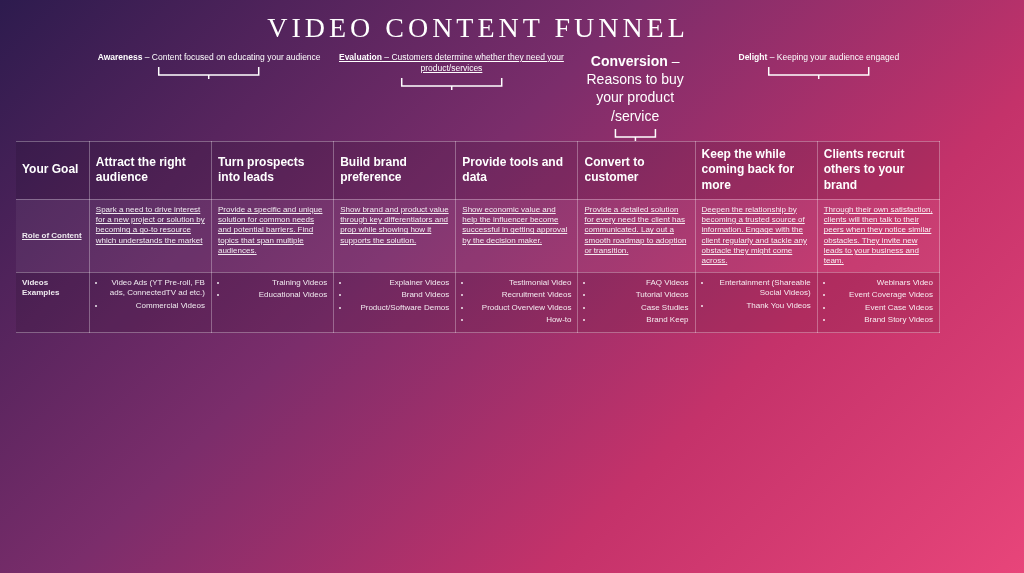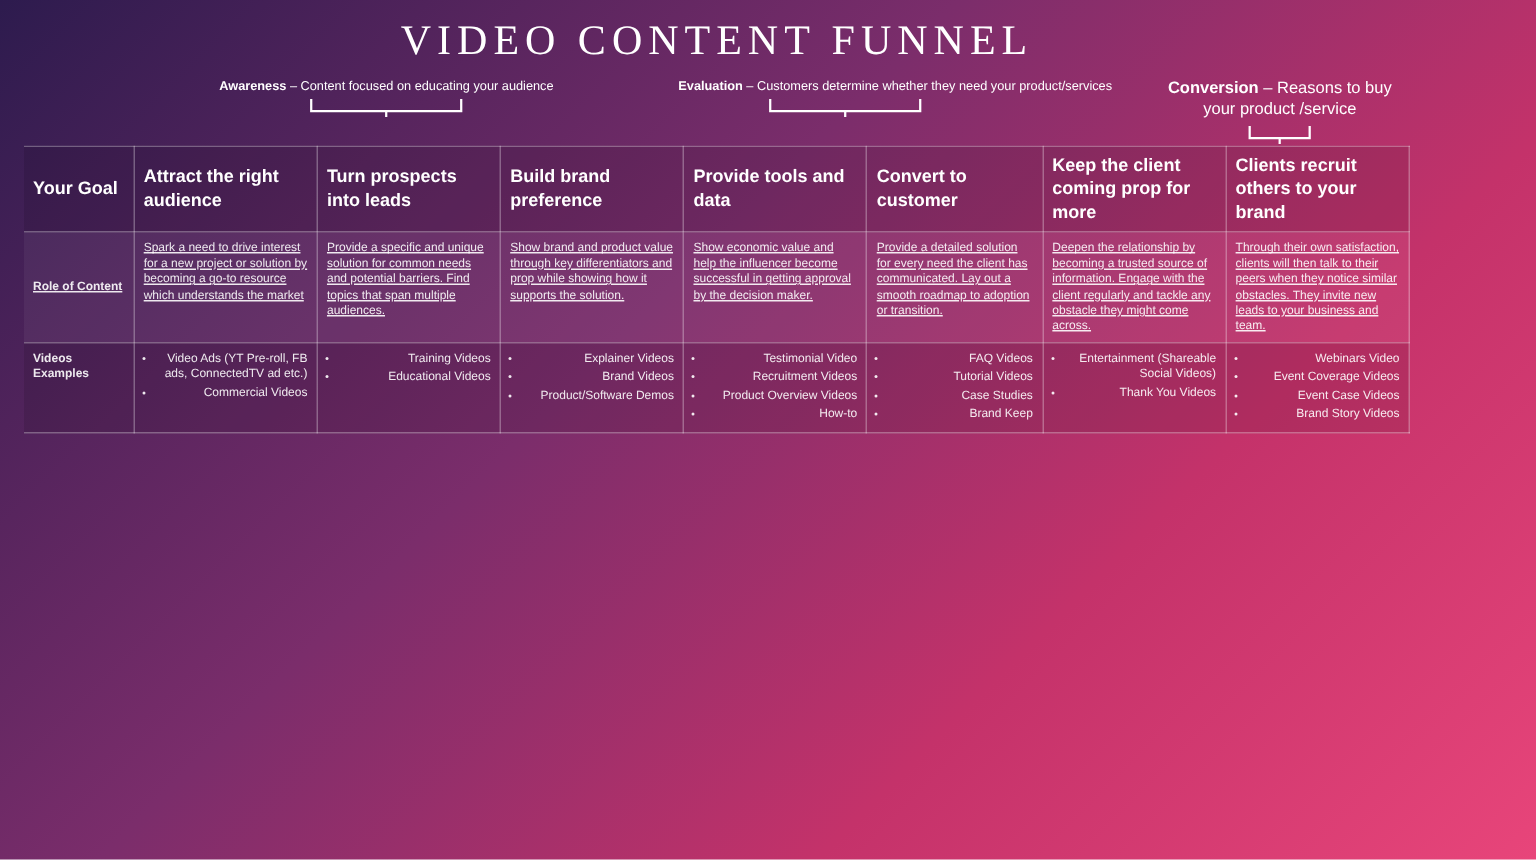--- a/index.html
+++ b/index.html
@@ -120,44 +120,55 @@
         <strong>Awareness</strong> – Content focused on educating your audience
       </div>
       <div style="width:80%; height:12px; position:relative; margin-top:2px;">
         <svg width="100%" height="12" viewBox="0 0 100 12">
           <polyline points="0,0 0,8 100,8 100,0" fill="none" stroke="white" stroke-width="1.5"></polyline>
           <line x1="50" y1="8" x2="50" y2="12" stroke="white" stroke-width="1.5"></line>
         </svg>
       </div>
     </div>
 
-    <div style="flex:2; display:flex; flex-direction:column; padding:0 4px;">
+    <div style="flex:2; display:flex; flex-direction:column; align-items:center; padding:0 4px;text-decoration:underline;">
       <div style="font-size:8.5px; color:white; text-align:center; line-height:1.3;">
         <strong>Evaluation</strong> – Customers determine whether they need your product/services
       </div>
       <div style="width:80%; height:12px; position:relative; margin-top:2px;">
         <svg width="100%" height="12" viewBox="0 0 100 12">
           <polyline points="0,0 0,8 100,8 100,0" fill="none" stroke="white" stroke-width="1.5"></polyline>
           <line x1="50" y1="8" x2="50" y2="12" stroke="white" stroke-width="1.5"></line>
         </svg>
       </div>
     </div>
 
     <div style="flex:1; display:flex; flex-direction:column; align-items:center; padding:0 4px;">
-      <div style="font-size:11px; color:white; text-align:center; line-height:1.3;">
+      <div style="font-size:14px; color:white; text-align:center; line-height:1.3;">
         <strong>Conversion</strong> – Reasons to buy your product /service
       </div>
       <div style="width:40%; height:12px; position:relative; margin-top:2px;">
         <svg width="100%" height="12" viewBox="0 0 40 12">
           <polyline points="0,0 0,8 40,8 40,0" fill="none" stroke="white" stroke-width="1.5"></polyline>
           <line x1="20" y1="8" x2="20" y2="12" stroke="white" stroke-width="1.5"></line>
         </svg>
       </div>
     </div>
 
+    <div style="flex:2; display:flex; flex-direction:column; align-items:center; padding:0 4px;">
+      <div style="font-size:8.5px; color:white; text-align:center; line-height:1.3;">
+        <strong>Delight</strong> – Keeping your audience engaged
+      </div>
+      <div style="width:80%; height:12px; position:relative; margin-top:2px;">
+        <svg width="100%" height="12" viewBox="0 0 100 12">
+          <polyline points="0,0 0,8 100,8 100,0" fill="none" stroke="white" stroke-width="1.5"></polyline>
+          <line x1="50" y1="8" x2="50" y2="12" stroke="white" stroke-width="1.5"></line>
+        </svg>
+      </div>
+    </div>
   </div>
 
   <div class="table-wrapper">
     <table>
       <colgroup>
         <col style="width:72px">
         <col style="width:120px">
         <col style="width:120px">
         <col style="width:120px">
         <col style="width:120px">
@@ -168,21 +179,21 @@
 
       <tbody>
 
       <tr class="goal-row">
         <td class="row-label">Your Goal</td>
         <td>Attract the right audience</td>
         <td>Turn prospects into leads</td>
         <td>Build brand preference</td>
         <td>Provide tools and data</td>
         <td>Convert to customer</td>
-        <td>Keep the client coming prop for more</td>
+        <td>Keep the while coming back for more</td>
         <td>Clients recruit others to your brand</td>
       </tr>
 
       <tr class="role-row">
         <td class="row-label">Role of Content</td>
         <td>Spark a need to drive interest for a new project or solution by becoming a go-to resource which understands the market</td>
         <td>Provide a specific and unique solution for common needs and potential barriers. Find topics that span multiple audiences.</td>
         <td>Show brand and product value through key differentiators and prop while showing how it supports the solution.</td>
         <td>Show economic value and help the influencer become successful in getting approval by the decision maker.</td>
         <td>Provide a detailed solution for every need the client has communicated. Lay out a smooth roadmap to adoption or transition.</td>

